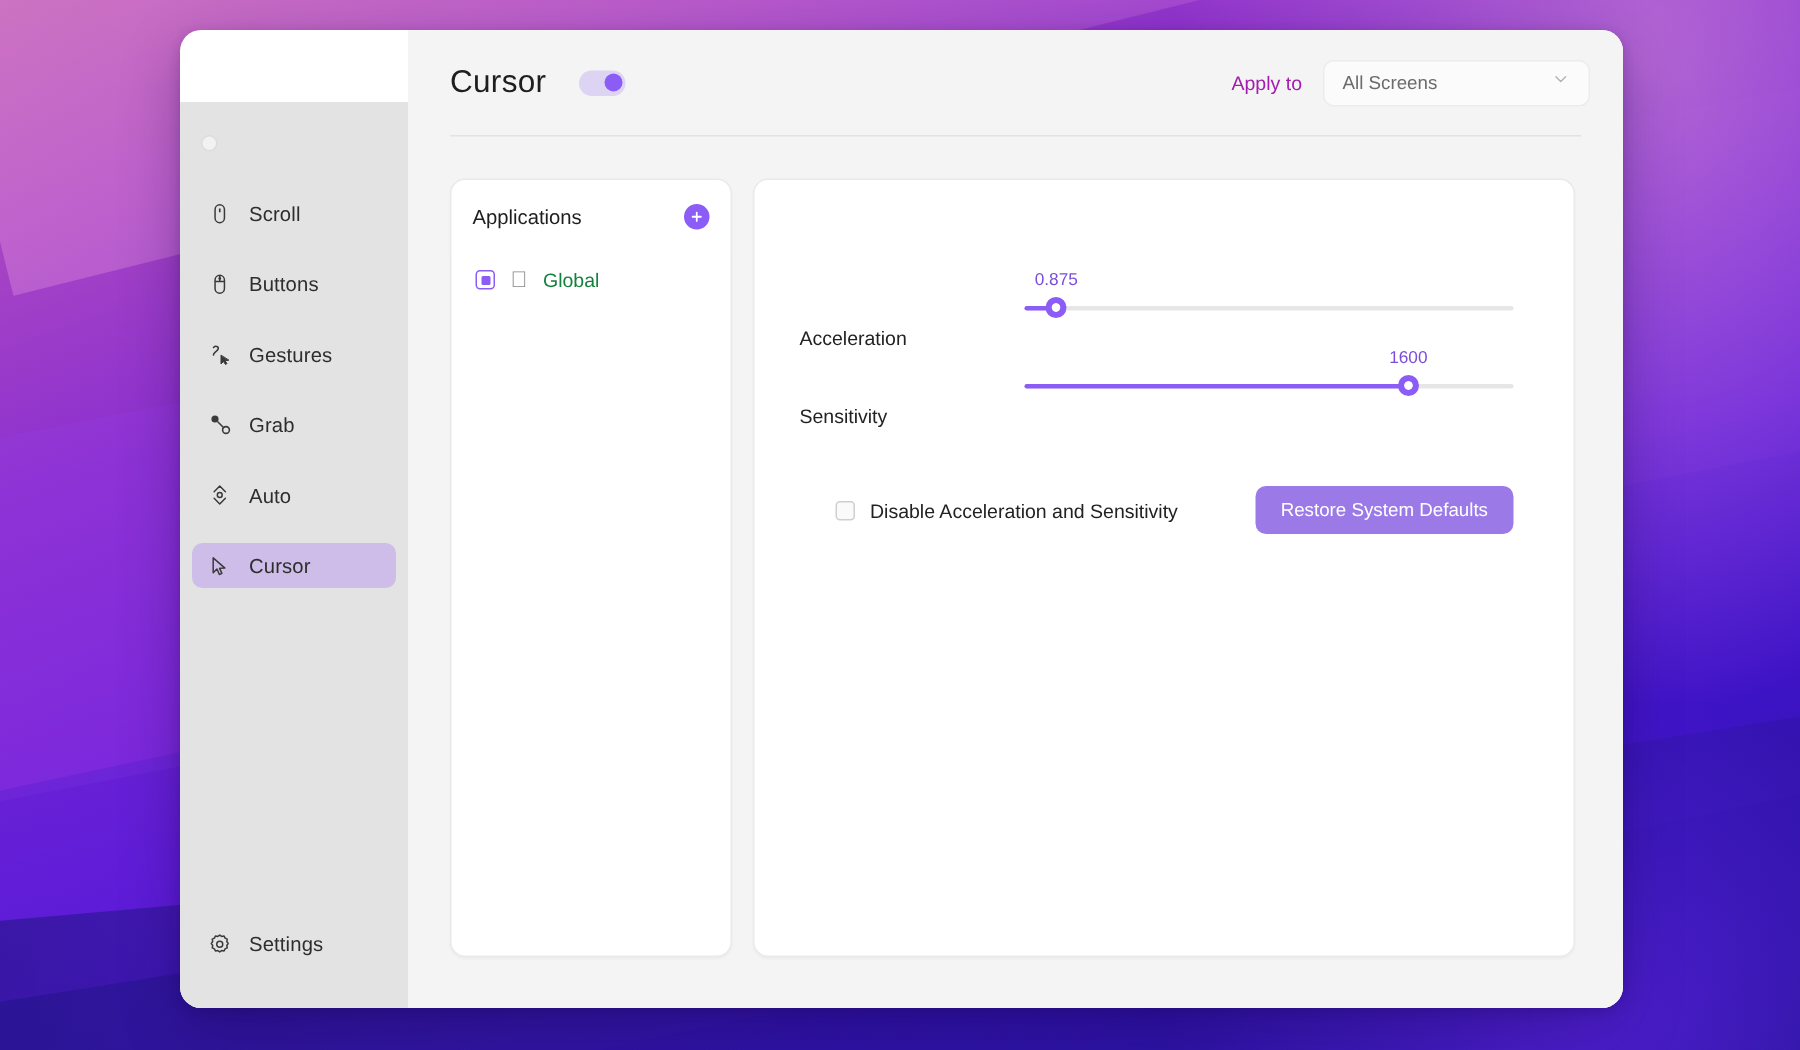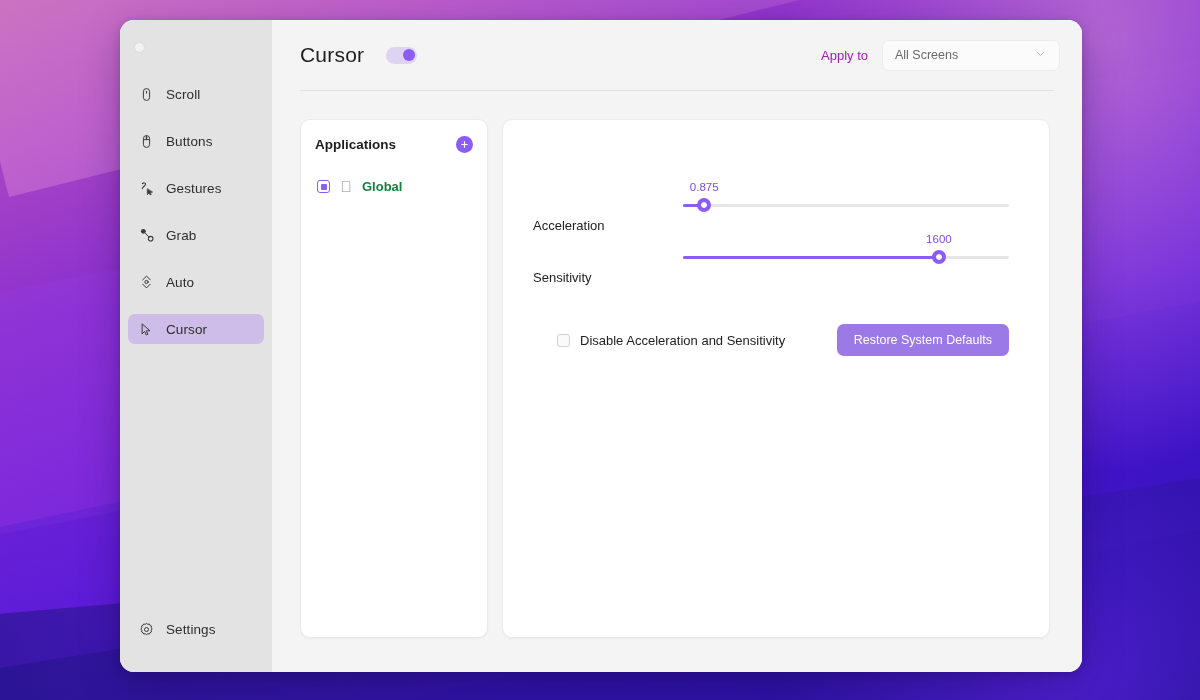--- a/index.html
+++ b/index.html
@@ -81,20 +81,21 @@
   }
 
   
   #sidebar {
     width: 152px;
     background: #e3e3e3;
     display: flex;
     flex-direction: column;
     padding-top: 12px;
     flex-shrink: 0;
+    margin-top: 48px;
   }
   #window-dot {
     width: 11px; height: 11px;
     border-radius: 50%;
     background: #f2f2f2;
     border: 1px solid #dcdcdc;
     margin: 10px 0 26px 14px;
   }
   .nav-list { flex: 1; padding: 0 8px; }
   .nav-item {
@@ -212,21 +213,20 @@
     border: 1px solid #eaeaea;
     border-radius: 10px;
     box-shadow: 0 1px 2px rgba(0,0,0,0.04);
   }
 
   
   #apps-panel {
     width: 188px;
     flex-shrink: 0;
     padding: 16px 14px 0 14px;
-    font-weight: bold;
   }
   #apps-header {
     display: flex;
     align-items: center;
     margin-bottom: 24px;
   }
   #apps-title {
     font-size: 13.5px;
     color: #1e1e1e;
   }

